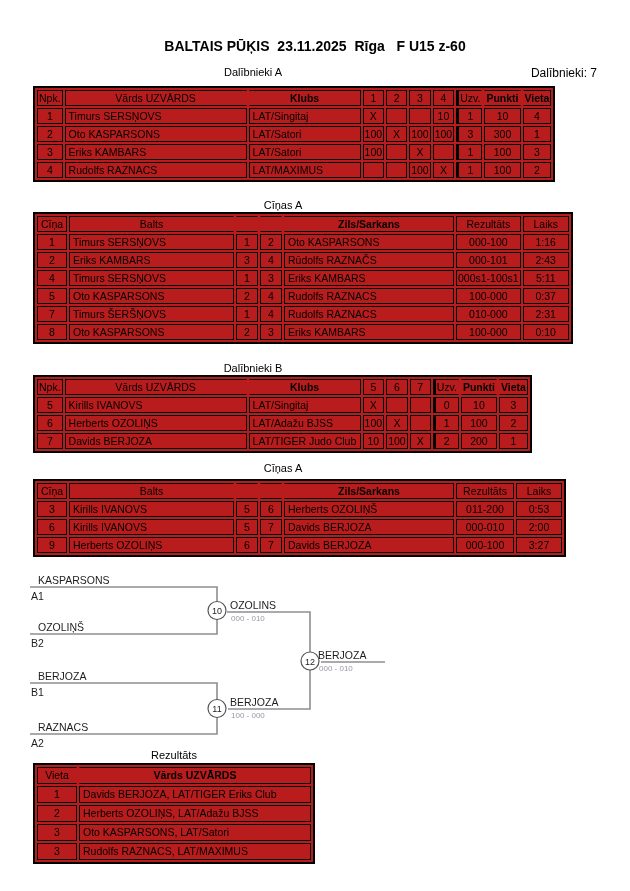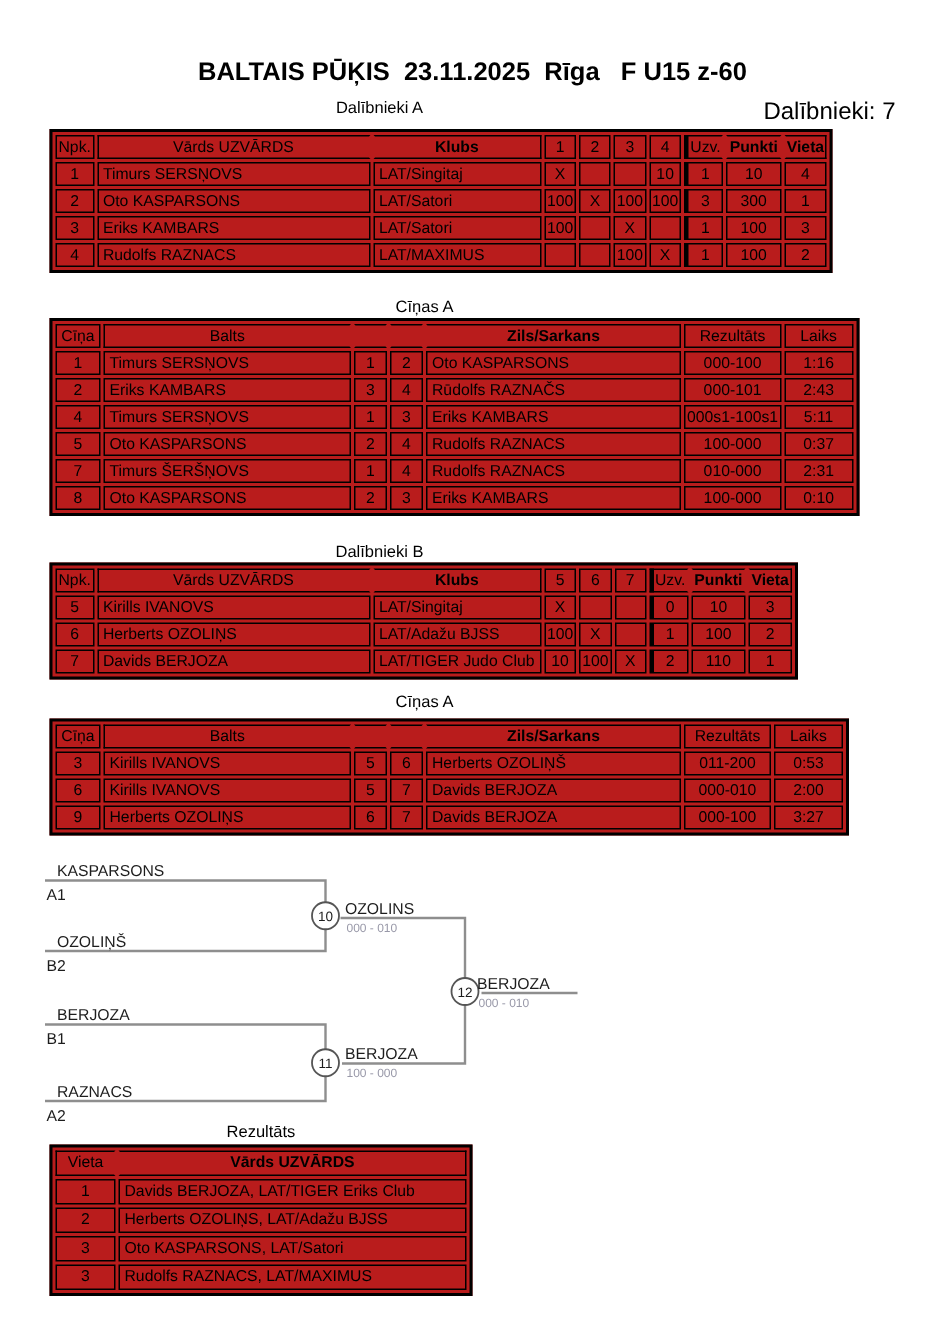--- a/index.html
+++ b/index.html
@@ -1,23 +1,23 @@
 <!DOCTYPE html>
 <html><head>
 <meta charset="utf-8">
 <style>
   html,body { margin:0; padding:0; }
   body {
     width:630px; height:891px; background:#ffffff; position:relative;
     font-family:"Liberation Sans", sans-serif; color:#000;
   }
   .abs { position:absolute; }
-  .title { width:630px; text-align:center; font-size:17px; font-weight:bold; white-space:pre; }
+  .title { width:630px; text-align:center; font-size:14px; font-weight:bold; white-space:pre; }
   .sec-label { font-size:11px; text-align:center; }
-  .note { font-size:16px;padding-left:12px; }
+  .note { font-size:12px;padding-left:12px; }
   table { border-collapse:separate; border-spacing:2px; border:2px solid #000; table-layout:fixed; background:#b91c1c; }
   td {
     box-sizing:border-box; border:1px solid #000; font-size:10.5px;
     height:16px; line-height:13px; padding:0 3px; white-space:nowrap; overflow:hidden;
     font-weight:normal; text-align:left; vertical-align:middle;
   }
   .c { text-align:center; padding:0 1px; }
   .nr { border-right-color:transparent; }
   .nl { border-left-color:transparent;font-weight:bold; }
   .tl { border-left-width:3px; }
@@ -241,21 +241,21 @@
     <td class="c">2</td>
   </tr>
   <tr>
     <td class="c">7</td>
     <td>Davids BERJOZA</td>
     <td>LAT/TIGER Judo Club</td>
     <td class="c">10</td>
     <td class="c">100</td>
     <td class="c">X</td>
     <td class="c tl">2</td>
-    <td class="c">110</td>
+    <td class="c">200</td>
     <td class="c">1</td>
   </tr>
 </tbody>
   </table>
 
 <div class="abs sec-label" style="top:462px;left:33px;width:500px;">Cīņas A</div>
 
 <table class="abs" style="top:479px;left:33px;">
   <colgroup>
     <col style="width:30px">

